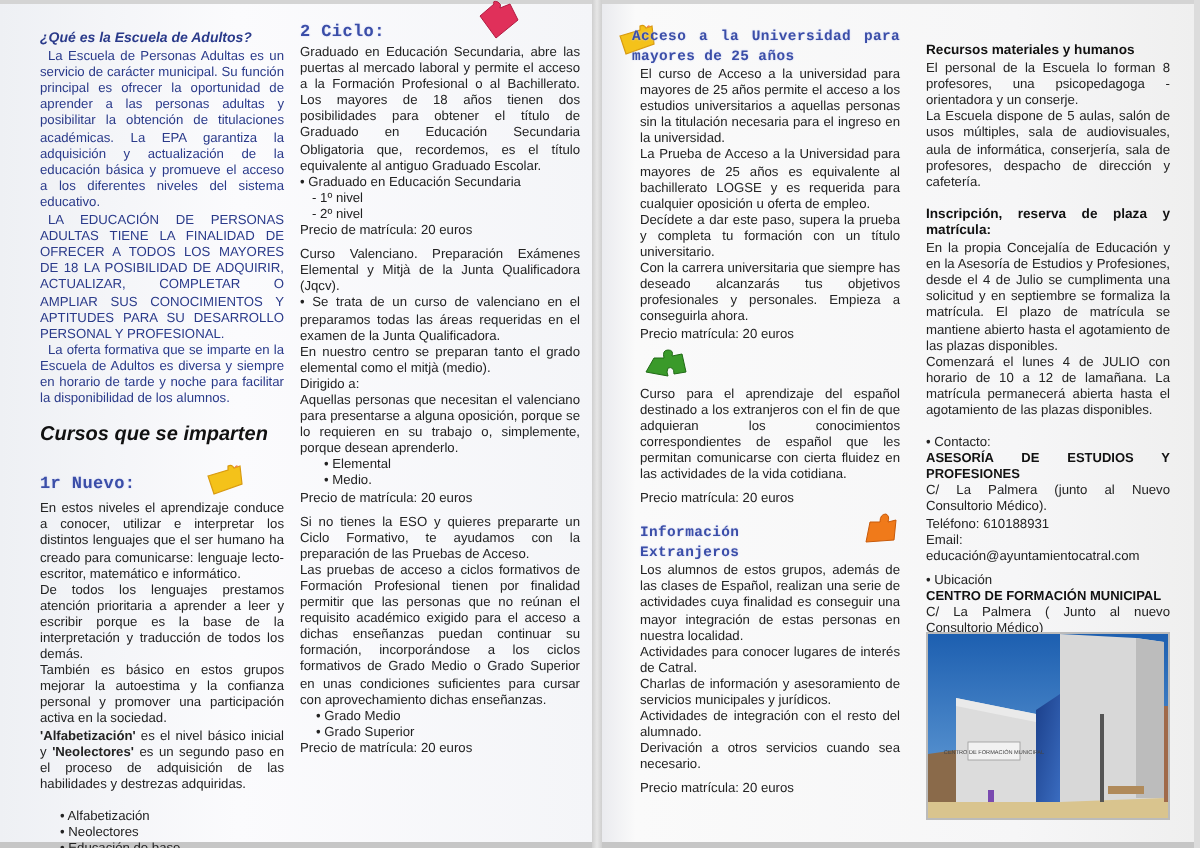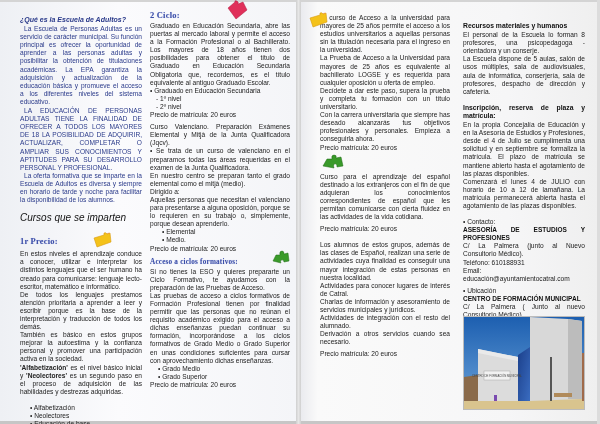--- a/index.html
+++ b/index.html
@@ -21,24 +21,24 @@
   .col2 { left: 150px; width: 140px; color: #222; }
   .col3 { left: 320px; width: 130px; color: #222; }
   .col4 { left: 463px; width: 122px; color: #222; }
 
   .h-question { font-weight: bold; font-style: italic; color: #2a3a8a; font-size: 7px; margin-bottom: 1px; }
   .indent { text-indent: 4px; }
   .caps { text-transform: uppercase; margin-top: 1px; }
   .gap { height: 8px; }
   .gap-s { height: 4px; }
 
-  .section-title { font-weight: normal; font-style: italic; color: #111; font-size: 10px; margin: 10px 0 10px 0; }
+  .section-title { font-weight: bold; font-style: italic; color: #111; font-size: 10px; margin: 10px 0 10px 0; }
 
   .sub-head {
-    font-family: Liberation Serif, serif; font-weight: bold; color: #3b4ea8;
+    font-family: Liberation Mono, monospace; font-weight: bold; color: #3b4ea8;
     font-size: 8.5px; letter-spacing: 0.2px; position: relative; display: flex; align-items: center;
     text-shadow: 0 0 1px #c9cff0; line-height: 10px; gap: 32px;
   }
   .sub-head.small { font-size: 7.2px; }
   .puzzle { display: inline-block; margin-left: 2px; }
 
   ul.bullets { list-style: none; margin-left: 8px; }
   ul.bullets li::before { content: "• "; }
   ul.dashes { list-style: none; margin-left: 8px; }
   ul.dashes li::before { content: "- "; }
@@ -57,21 +57,21 @@
 <div class="page right"></div>
 <div class="gutter"></div>
 
 <div class="col col1">
   <div class="h-question">¿Qué es la Escuela de Adultos?</div>
   <p class="indent">La Escuela de Personas Adultas es un servicio de carácter municipal. Su función principal es ofrecer la oportunidad de aprender a las personas adultas y posibilitar la obtención de titulaciones académicas. La EPA garantiza la adquisición y actualización de la educación básica y promueve el acceso a los diferentes niveles del sistema educativo.</p>
   <p class="indent caps">LA EDUCACIÓN DE PERSONAS ADULTAS TIENE LA FINALIDAD DE OFRECER A TODOS LOS MAYORES DE 18 LA POSIBILIDAD DE ADQUIRIR, ACTUALIZAR, COMPLETAR O AMPLIAR SUS CONOCIMIENTOS Y APTITUDES PARA SU DESARROLLO PERSONAL Y PROFESIONAL.</p>
   <p class="indent">La oferta formativa que se imparte en la Escuela de Adultos es diversa y siempre en horario de tarde y noche para facilitar la disponibilidad de los alumnos.</p>
   <div class="section-title">Cursos que se imparten</div>
   <div class="sub-head">
-    <span>1r Precio:</span>
+    <span>1r Nuevo:</span>
     <span class="puzzle">
       <svg width="20" height="16" viewBox="0 0 20 16">
           <path d="M2 6 L12 3 L12 1 Q14 0 15 2 L18 1 L19 10 L5 15 Z" fill="#f4c21a" stroke="#d89a10" stroke-width="0.6"></path>
           <path d="M12 3 L15 2 Q16 0 17 1 L18 1" fill="#f08a4a"></path>
         </svg>
     </span>
   </div>
   <div style="color:#222;">
     <p>En estos niveles el aprendizaje conduce a conocer, utilizar e interpretar los distintos lenguajes que el ser humano ha creado para comunicarse: lenguaje lecto-escritor, matemático e informático.</p>
     <p>De todos los lenguajes prestamos atención prioritaria a aprender a leer y escribir porque es la base de la interpretación y traducción de todos los demás.</p>
@@ -110,61 +110,62 @@
   <p>• Se trata de un curso de valenciano en el preparamos todas las áreas requeridas en el examen de la Junta Qualificadora.</p>
   <p>En nuestro centro se preparan tanto el grado elemental como el mitjà (medio).</p>
   <p>Dirigido a:</p>
   <p>Aquellas personas que necesitan el valenciano para presentarse a alguna oposición, porque se lo requieren en su trabajo o, simplemente, porque desean aprenderlo.</p>
   <ul class="bullets" style="margin-left:12px;">
     <li>Elemental</li>
     <li>Medio.</li>
   </ul>
   <p>Precio de matrícula: 20 euros</p>
   <div class="gap-s"></div>
-  <div class="sub-head small">
-    <span>Acceso a ciclos formativos:</span>
-    <span class="puzzle" style="margin-top:-8px;">
-      <svg width="18" height="16" viewBox="0 0 18 16">
-          <path d="M1 12 L4 6 L8 6 Q7 2 10 2 Q12 2 12 5 L16 4 L17 12 L12 13 Q12 10 9 11 Q8 13 9 14 Z" fill="#3a9a2a" stroke="#1f6a15" stroke-width="0.5"></path>
-        </svg>
-    </span>
-  </div>
   <p>Si no tienes la ESO y quieres prepararte un Ciclo Formativo, te ayudamos con la preparación de las Pruebas de Acceso.</p>
   <p>Las pruebas de acceso a ciclos formativos de Formación Profesional tienen por finalidad permitir que las personas que no reúnan el requisito académico exigido para el acceso a dichas enseñanzas puedan continuar su formación, incorporándose a los ciclos formativos de Grado Medio o Grado Superior en unas condiciones suficientes para cursar con aprovechamiento dichas enseñanzas.</p>
   <ul class="bullets" style="margin-left:8px;">
     <li>Grado Medio</li>
     <li>Grado Superior</li>
   </ul>
   <p>Precio de matrícula: 20 euros</p>
 </div>
 
 <div class="col col3" style="padding-top:14px;">
   <span class="puzzle" style="position:absolute;left:-14px;top:12px;">
     <svg width="20" height="18" viewBox="0 0 20 18">
         <path d="M2 6 L12 3 L12 1 Q14 0 15 2 L18 1 L19 10 L5 15 Z" fill="#f4c21a" stroke="#d89a10" stroke-width="0.6"></path>
         <path d="M12 3 L15 2 Q16 0 17 1 L18 1" fill="#f08a4a"></path>
       </svg>
   </span>
+  <div class="sub-head small" style="margin-left:-4px;display:block;">Acceso a la Universidad para mayores de 25 años</div>
   <p>El curso de Acceso a la universidad para mayores de 25 años permite el acceso a los estudios universitarios a aquellas personas sin la titulación necesaria para el ingreso en la universidad.</p>
   <p>La Prueba de Acceso a la Universidad para mayores de 25 años es equivalente al bachillerato LOGSE y es requerida para cualquier oposición u oferta de empleo.</p>
   <p>Decídete a dar este paso, supera la prueba y completa tu formación con un título universitario.</p>
   <p>Con la carrera universitaria que siempre has deseado alcanzarás tus objetivos profesionales y personales. Empieza a conseguirla ahora.</p>
   <p>Precio matrícula: 20 euros</p>
   <div class="gap"></div>
   <div class="sub-head small">
     <span class="puzzle" style="margin-top:-8px;">
       <svg width="22" height="18" viewBox="0 0 22 18">
           <path d="M1 14 L5 7 L10 7 Q9 3 12 3 Q15 3 14 6 L19 5 L21 14 L15 15 Q15 11 12 12 Q11 14 12 16 Z" fill="#3a9a2a" stroke="#1f6a15" stroke-width="0.5"></path>
         </svg>
     </span>
   </div>
   <p>Curso para el aprendizaje del español destinado a los extranjeros con el fin de que adquieran los conocimientos correspondientes de español que les permitan comunicarse con cierta fluidez en las actividades de la vida cotidiana.</p>
   <div class="gap-s"></div>
   <p>Precio matrícula: 20 euros</p>
   <div class="gap"></div>
+  <div class="sub-head small">
+    <span>Información Extranjeros</span>
+    <span class="puzzle" style="margin-top:-10px;margin-left:6px;">
+      <svg width="18" height="18" viewBox="0 0 18 18">
+          <path d="M1 15 L3 5 L8 5 Q8 1 11 1 Q13 2 12 5 L16 4 L15 14 Z" fill="#f07a1a" stroke="#c85a0a" stroke-width="0.5"></path>
+        </svg>
+    </span>
+  </div>
   <p>Los alumnos de estos grupos, además de las clases de Español, realizan una serie de actividades cuya finalidad es conseguir una mayor integración de estas personas en nuestra localidad.</p>
   <p>Actividades para conocer lugares de interés de Catral.</p>
   <p>Charlas de información y asesoramiento de servicios municipales y jurídicos.</p>
   <p>Actividades de integración con el resto del alumnado.</p>
   <p>Derivación a otros servicios cuando sea necesario.</p>
   <div class="gap-s"></div>
   <p>Precio matrícula: 20 euros</p>
 </div>
 
 <div class="col col4" style="padding-top:22px;">

